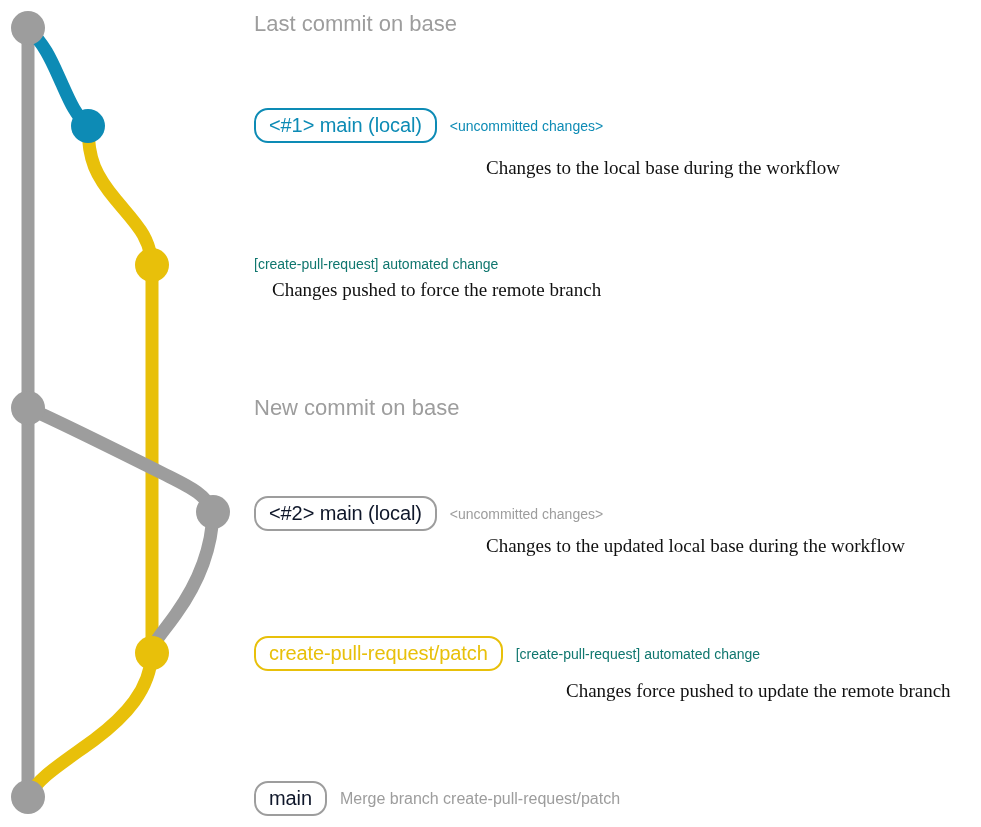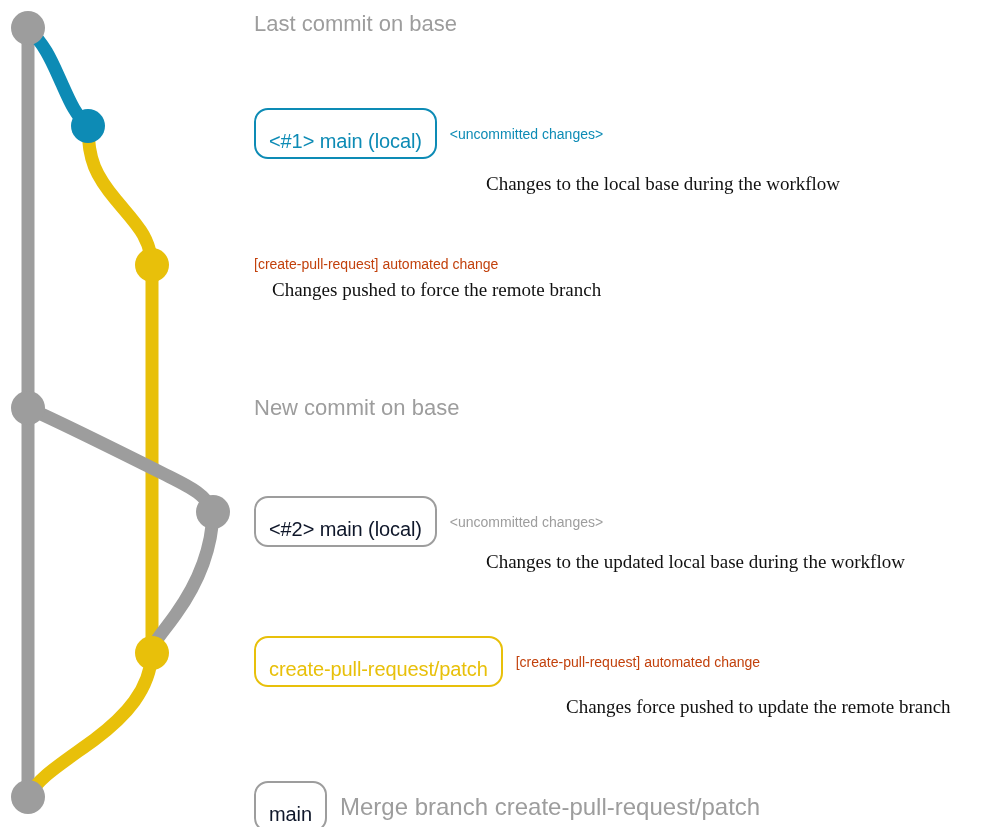--- a/index.html
+++ b/index.html
@@ -42,39 +42,39 @@
   .row-main {
     display: flex;
     align-items: center;
     white-space: nowrap;
   }
 
   .ref-pill {
     display: inline-block;
     border: 2px solid #0d8bb5;
     border-radius: 14px;
-    padding: 20px 13px 5px 13px;
+    padding: 4px 13px 5px 13px;
     font-size: 20px;
     line-height: 22px;
     color: #0d8bb5;
     background: #ffffff;
     margin-right: 13px;
     letter-spacing: -0.1px;
   }
   .ref-pill.gray  { border-color: #9d9d9d; color: #0f172a; }
   .ref-pill.yellow{ border-color: #e8c00a; color: #e8c00a; }
 
   .commit-title {
     font-size: 14px;
     line-height: 24px;
     white-space: nowrap;
   }
   .commit-title.blue   { color: #0d8bb5; }
   .commit-title.gray   { color: #9d9d9d; }
-  .commit-title.yellow { color: #c2410c; }
+  .commit-title.yellow { color: #0f766e; }
 
   .commit-desc {
     font-family: "Liberation Serif", serif;
     font-size: 19px;
     line-height: 22px;
     color: #111111;
     white-space: nowrap;
     margin-top: 4px;
   }
 
@@ -86,21 +86,21 @@
   #row-automated-1 .commit-desc { margin-left: 18px; margin-top: 3px; }
   #row-new-commit    { left: 254px; top: 396px; }
   #row-local-2       { left: 254px; top: 496px; }
   #row-local-2 .commit-desc { margin-left: 232px; }
   #row-automated-2   { left: 254px; top: 636px; }
   #row-automated-2 .commit-desc { margin-left: 312px; margin-top: 9px; }
   #row-merge         { left: 254px; top: 781px; }
 
   #row-last-commit .commit-title,
   #row-new-commit  .commit-title { font-size: 22px; }
-  #row-merge .commit-title { font-size: 24px; }
+  #row-merge .commit-title { font-size: 16px; }
 </style>
 </head>
 <body>
 
 <svg id="graph-canvas" viewBox="0 0 981 827" width="981" height="827" xmlns="http://www.w3.org/2000/svg">
 
   <g fill="none" stroke-width="13" stroke-linecap="round" stroke-linejoin="round">
 
     <path stroke="#9d9d9d" d="M 28 28 L 28 797"></path>
 

